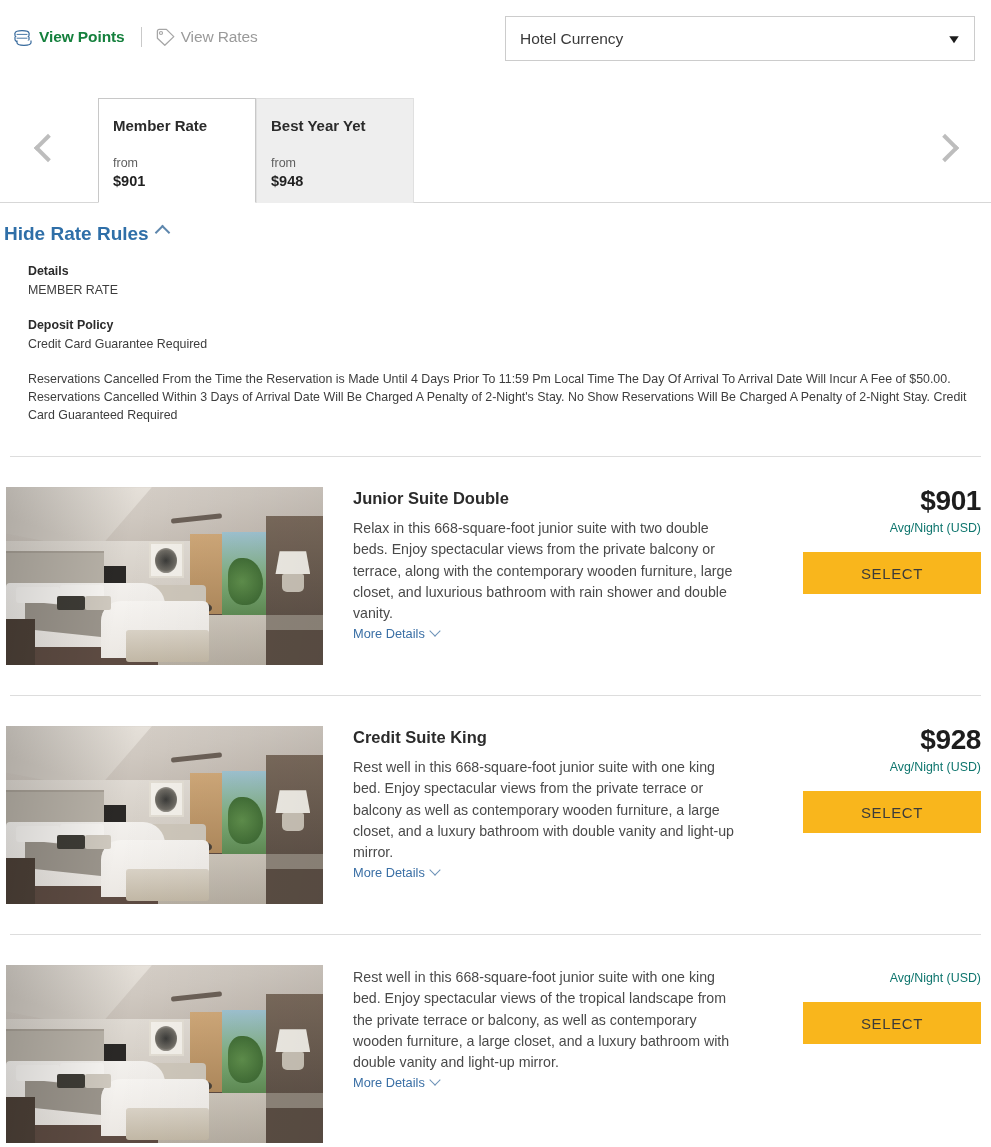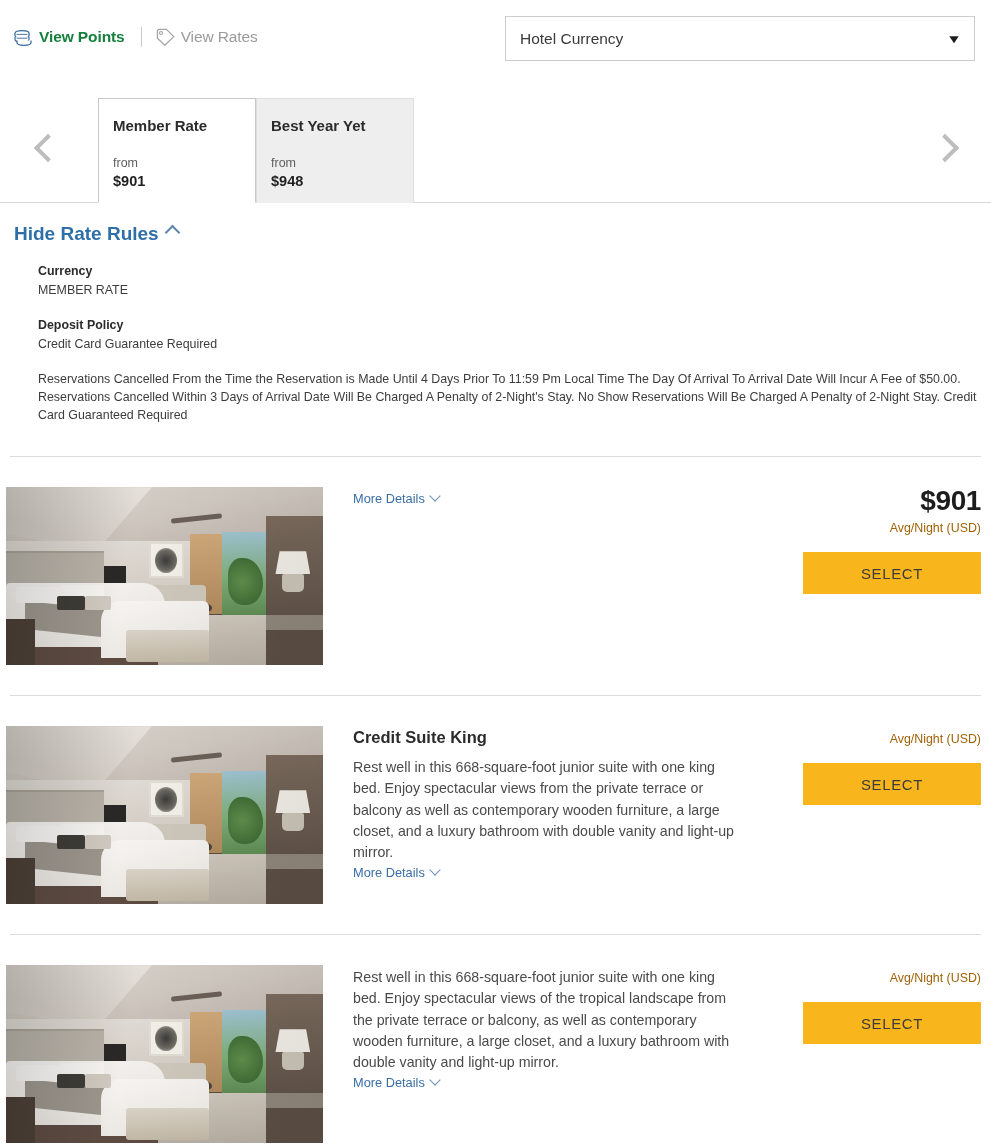--- a/index.html
+++ b/index.html
@@ -136,21 +136,21 @@
     line-height: 1.35;
   }
   .rt-price {
     font-size: 14.5px;
     font-weight: 600;
     color: #1f1f1f;
     line-height: 1.3;
   }
 
   
-  .rules-block { padding: 0 14px; }
+  .rules-block { padding: 0 4px; }
   .rules-toggle {
     display: inline-flex;
     align-items: baseline;
     gap: 8px;
     margin-top: 20px;
     color: #2f6fa8;
     font-size: 19px;
     font-weight: 600;
     cursor: pointer;
   }
@@ -253,21 +253,21 @@
   }
   .price-amount {
     font-size: 28px;
     font-weight: 700;
     color: #1d1d1d;
     line-height: 1;
     letter-spacing: -0.4px;
   }
   .price-unit {
     font-size: 12.4px;
-    color: #a16207;
+    color: #0f766e;
     margin-top: 6px;
   }
   .select-btn {
     display: block;
     width: 100%;
     margin-top: 17px;
     height: 42px;
     background: #f9b61c;
     border: none;
     color: #3b3b3b;
@@ -471,21 +471,21 @@
 <div class="rules-block">
 
   <div class="rules-toggle">
     <span>Hide Rate Rules</span>
     <span class="caret-up"></span>
   </div>
 
   <div class="rules-body">
 
     <div class="rules-group">
-      <div class="rules-heading">Currency</div>
+      <div class="rules-heading">Details</div>
       <div class="rules-text">MEMBER RATE</div>
     </div>
 
     <div class="rules-group">
       <div class="rules-heading">Deposit Policy</div>
       <div class="rules-text">Credit Card Guarantee Required</div>
     </div>
 
     <div class="rules-group">
       <div class="rules-text">Reservations Cancelled From the Time the Reservation is Made Until 4 Days Prior To 11:59 Pm Local Time The Day Of Arrival To Arrival Date Will Incur A Fee of $50.00. Reservations Cancelled Within 3 Days of Arrival Date Will Be Charged A Penalty of 2-Night's Stay. No Show Reservations Will Be Charged A Penalty of 2-Night Stay. Credit Card Guaranteed Required</div>
@@ -525,20 +525,22 @@
       <div class="ph ph-pillow" style="left:17%;top:55%;width:14%;height:9%"></div>
       <div class="ph ph-cushion-dark" style="left:16%;top:61%;width:9%;height:8%"></div>
       <div class="ph ph-cushion-taupe" style="left:25%;top:61%;width:8%;height:8%"></div>
       <div class="ph ph-bench"></div>
       <div class="ph ph-nightstand"></div>
       <div class="ph ph-counter"></div>
         <div class="ph ph-counter-low"></div>
       <div class="ph ph-shadow"></div>
     </div>
     <div class="room-info">
+      <h3 class="room-title">Junior Suite Double</h3>
+      <p class="room-desc">Relax in this 668-square-foot junior suite with two double beds. Enjoy spectacular views from the private balcony or terrace, along with the contemporary wooden furniture, large closet, and luxurious bathroom with rain shower and double vanity.</p>
       <span class="more-details">
         <span>More Details</span>
         <span class="caret-dn"></span>
       </span>
     </div>
     <div class="room-price-col">
       <div class="price-amount">$901</div>
       <div class="price-unit">Avg/Night (USD)</div>
       <button class="select-btn">SELECT</button>
     </div>
@@ -580,20 +582,21 @@
     </div>
     <div class="room-info">
       <h3 class="room-title">Credit Suite King</h3>
       <p class="room-desc">Rest well in this 668-square-foot junior suite with one king bed. Enjoy spectacular views from the private terrace or balcony as well as contemporary wooden furniture, a large closet, and a luxury bathroom with double vanity and light-up mirror.</p>
       <span class="more-details">
         <span>More Details</span>
         <span class="caret-dn"></span>
       </span>
     </div>
     <div class="room-price-col">
+      <div class="price-amount">$928</div>
       <div class="price-unit">Avg/Night (USD)</div>
       <button class="select-btn">SELECT</button>
     </div>
   </div>
 
   <div class="room-divider"></div>
 
   <div class="room">
     <div class="room-photo">
       <div class="ph ph-ceiling"></div>

